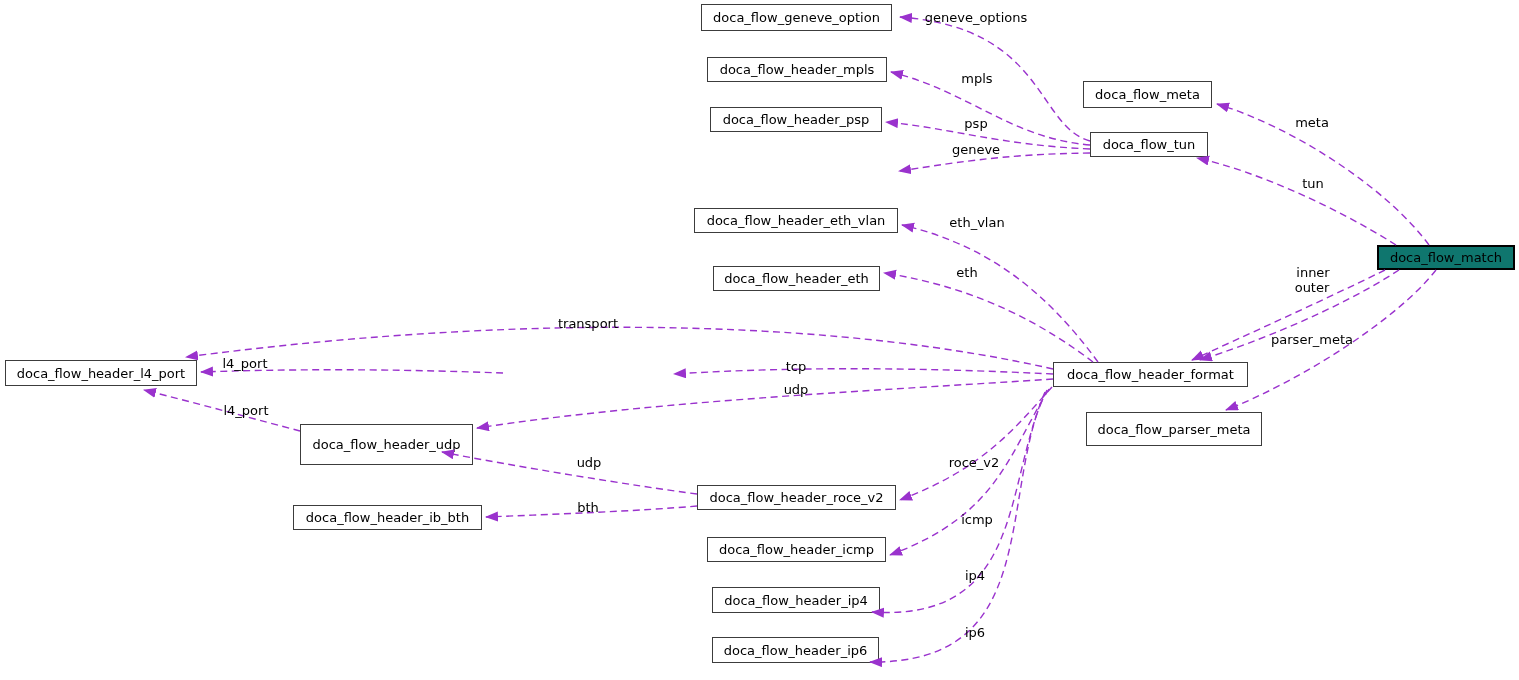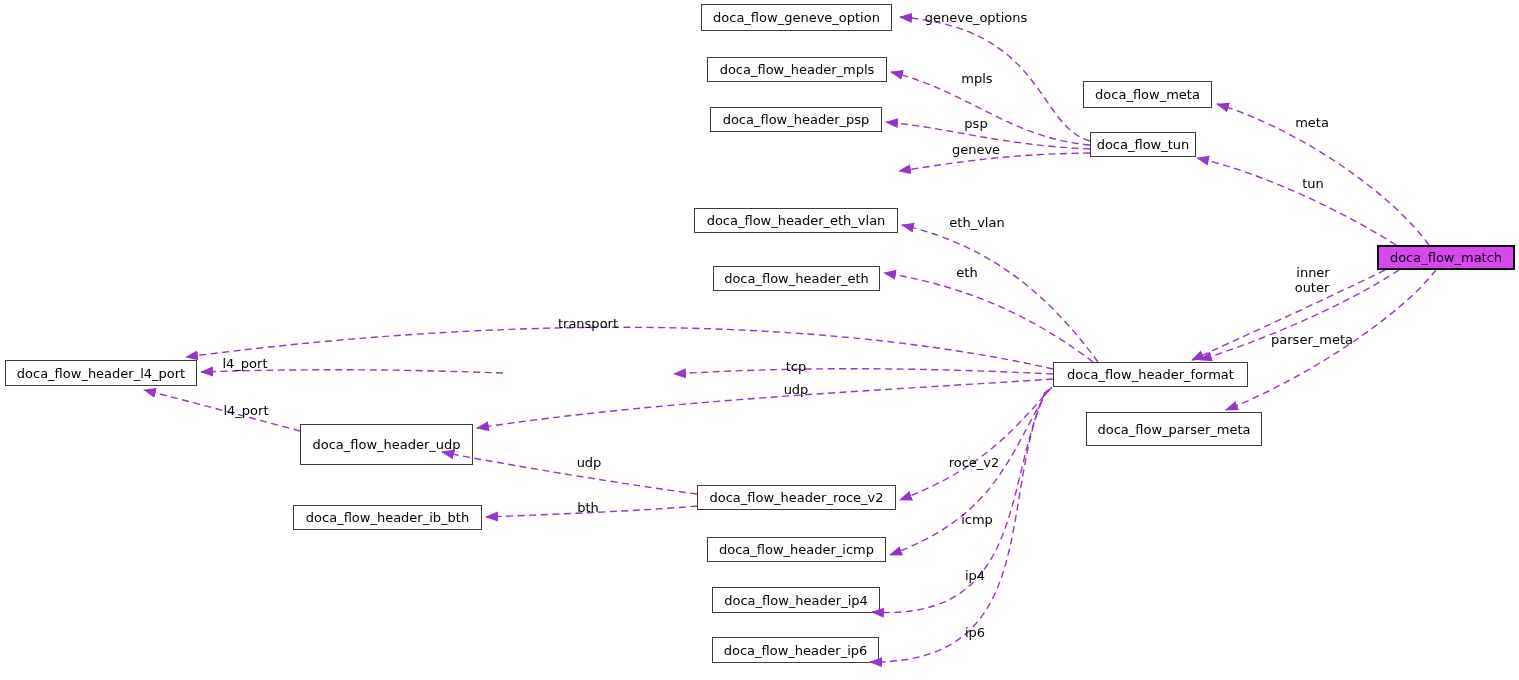--- a/index.html
+++ b/index.html
@@ -20,21 +20,21 @@
     display: flex;
     align-items: center;
     justify-content: center;
     font-size: 13px;
     color: #000000;
     white-space: nowrap;
     cursor: pointer;
     z-index: 1;
   }
   .node.highlighted {
-    background: #d946ef;
+    background: #0f766e;
     border: 2px solid #000000;
   }
   #edge-layer {
     position: absolute;
     left: 0;
     top: 0;
     z-index: 2;
     pointer-events: none;
   }
   .edge-label {
@@ -109,21 +109,21 @@
     </div>
     <div class="node" style="left: 694px; top: 208px; width: 204px; height: 25px;">
       <span>doca_flow_header_eth_vlan</span>
     </div>
     <div class="node" style="left: 713px; top: 266px; width: 167px; height: 25px;">
       <span>doca_flow_header_eth</span>
     </div>
     <div class="node" style="left: 1083px; top: 81px; width: 129px; height: 27px;">
       <span>doca_flow_meta</span>
     </div>
-    <div class="node" style="left: 1090px; top: 132px; width: 106px; height: 25px;">
+    <div class="node" style="left: 1090px; top: 132px; width: 118px; height: 25px;">
       <span>doca_flow_tun</span>
     </div>
     <div class="node highlighted" style="left: 1377px; top: 245px; width: 138px; height: 25px;">
       <span>doca_flow_match</span>
     </div>
     <div class="node" style="left: 5px; top: 360px; width: 192px; height: 26px;">
       <span>doca_flow_header_l4_port</span>
     </div>
     <div class="node" style="left: 1053px; top: 362px; width: 195px; height: 25px;">
       <span>doca_flow_header_format</span>

